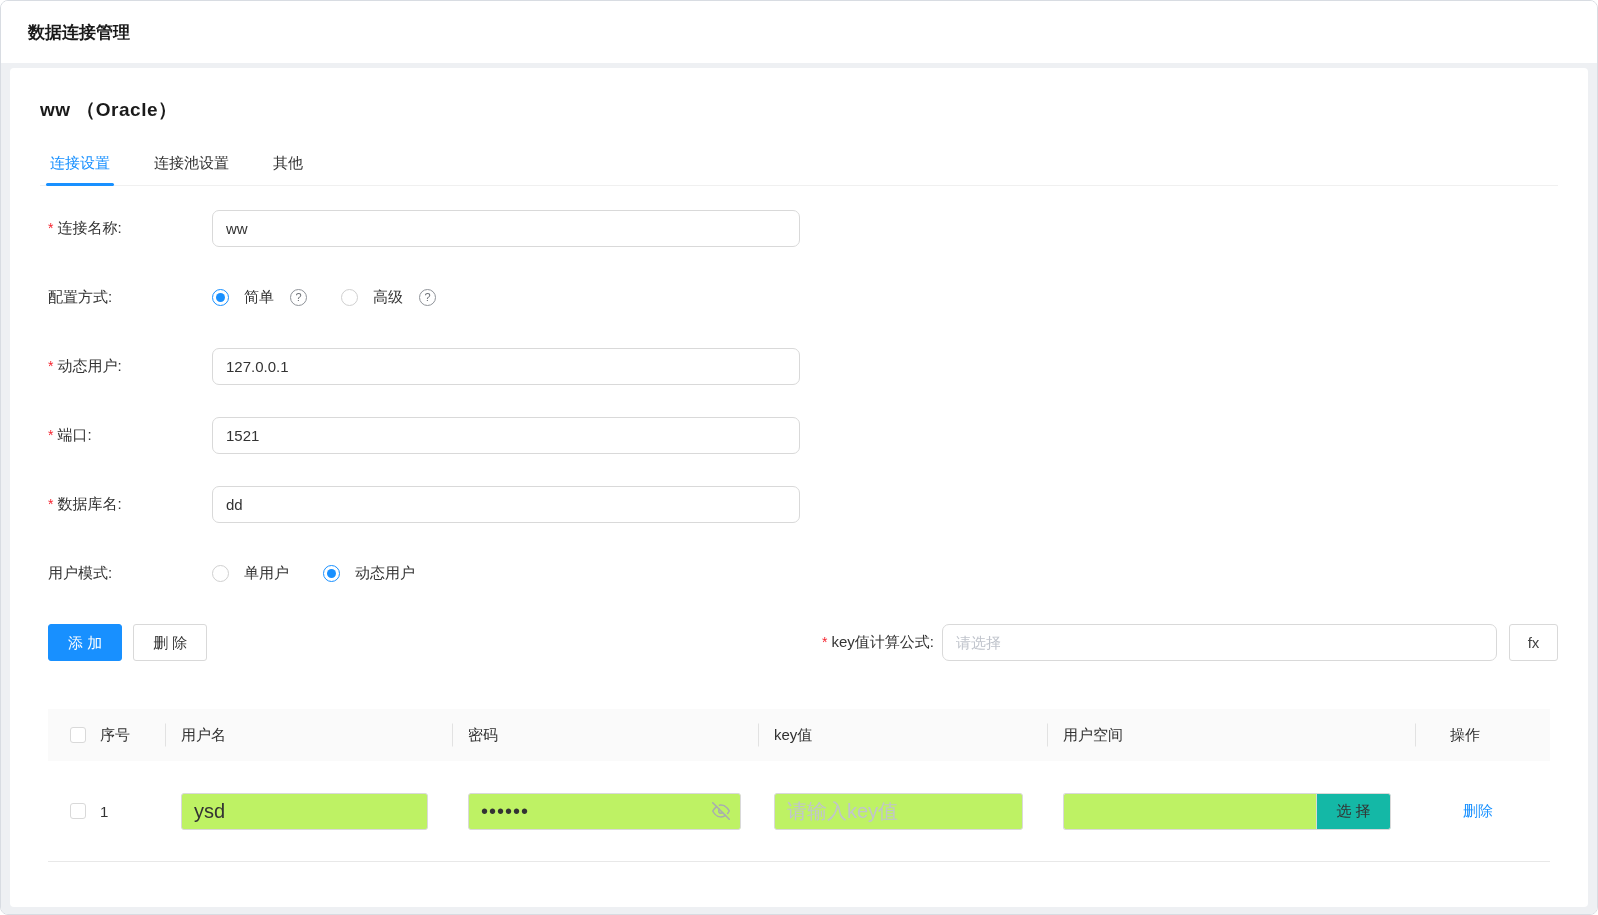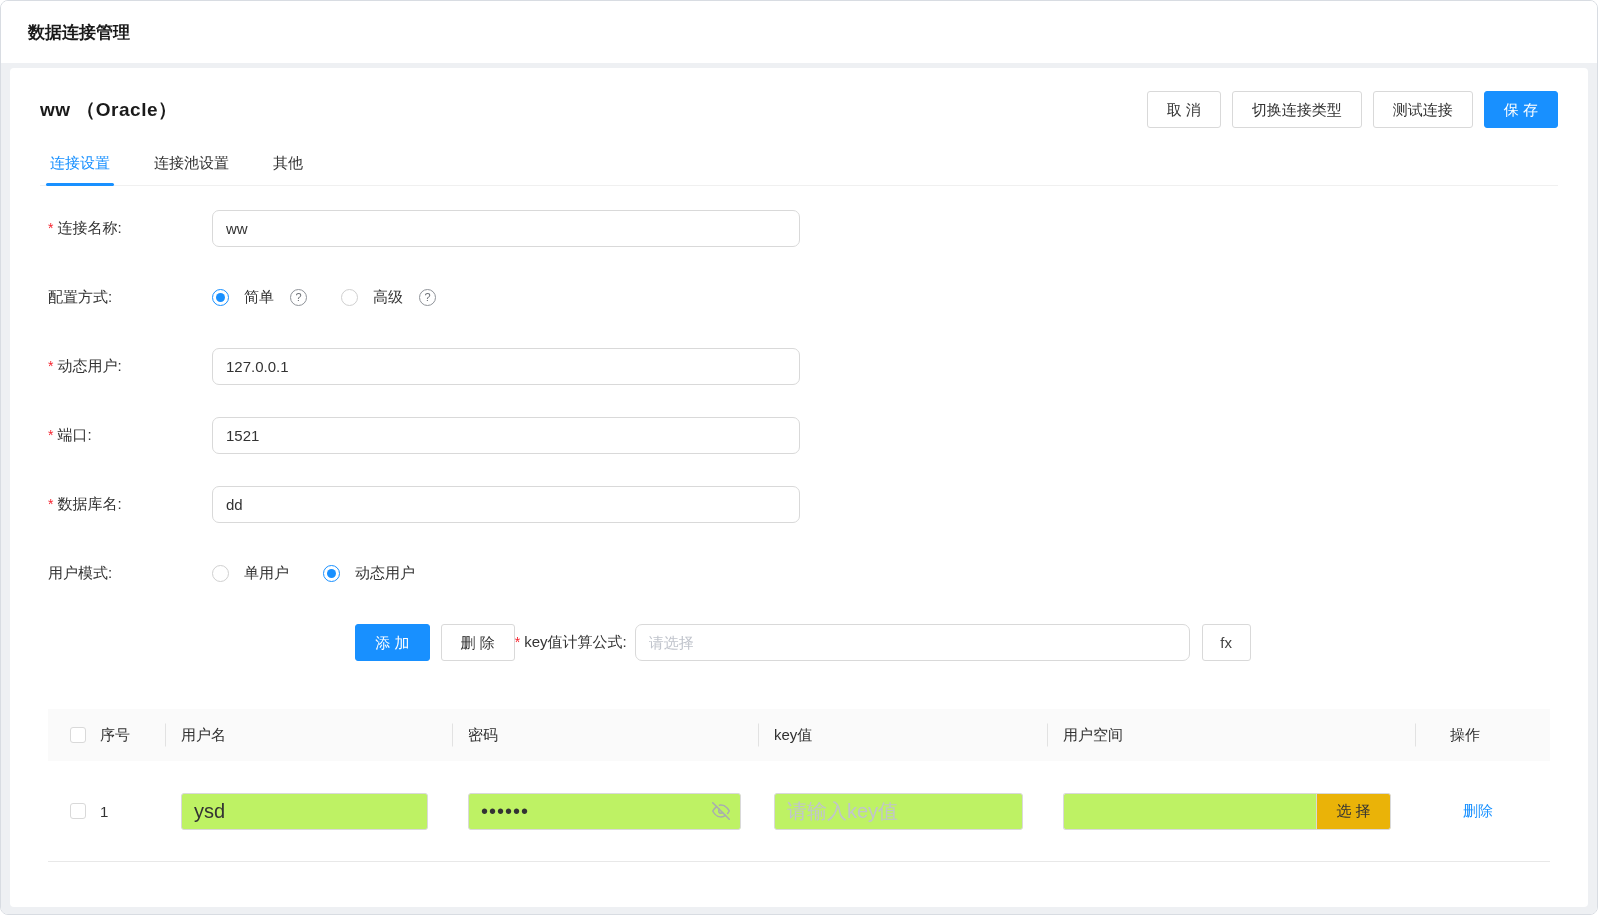--- a/index.html
+++ b/index.html
@@ -63,21 +63,21 @@
     content: ""; position: absolute; left: 3px; top: 3px;
     width: 9px; height: 9px; border-radius: 50%; background: #1890ff;
   }
   .radio-label { font-size: 15px; color: #333; }
   .help-icon {
     width: 17px; height: 17px; border-radius: 50%; border: 1px solid #8f9399;
     color: #6b6f75; font-size: 11px; display: inline-flex; align-items: center;
     justify-content: center; margin-left: 1px; flex: none; line-height: 1;
   }
   
-  .toolbar { display: flex; align-items: center; justify-content: center; margin-top: 31px; height: 37px; }
+  .toolbar { display: flex; align-items: center; justify-content: space-between; margin-top: 31px; height: 37px; }
   .toolbar-left { display: flex; gap: 11px; padding-left: 8px; }
   .toolbar-right { display: flex; align-items: center; }
   .toolbar-right .form-label-inline { font-size: 15px; color: #333; margin-right: 8px; white-space: nowrap; }
   .key-input { width: 555px; }
   .fx-btn { width: 49px; padding: 0; margin-left: 12px; text-align: center; color: #444; }
   
   .table { margin-top: 48px; margin-left: 8px; margin-right: 8px; }
   .t-head {
     display: flex; align-items: center; height: 52px; background: #fafafa;
     font-size: 15px; color: #303030; font-weight: 500;
@@ -114,44 +114,38 @@
   .eye-icon {
     position: absolute; right: 11px; top: 50%; transform: translateY(-50%);
     width: 18px; height: 18px; color: #a8abb2; cursor: pointer; display: flex;
   }
   .td-key-input { width: 249px; }
   .input-group { display: flex; width: 328px; }
   .input-group .cell-input {
     width: 253px; border-radius: 3px 0 0 3px; border-right: none;
   }
   .select-btn {
-    width: 75px; height: 37px; background: #eab308; border: 1px solid #d9d9d9;
+    width: 75px; height: 37px; background: #14b8a6; border: 1px solid #d9d9d9;
     border-radius: 0 3px 3px 0; font-size: 15px; color: #333; cursor: pointer;
     font-family: inherit; white-space: nowrap;
   }
   .link { color: #1890ff; font-size: 15px; text-decoration: none; cursor: pointer; margin-left: 13px; }
 </style>
 </head>
 <body>
 
 <div class="window">
   <div class="titlebar">
     <span class="win-title">数据连接管理</span>
   </div>
   <div class="content-bg">
     <div class="panel">
 
       <div class="panel-header">
         <div class="page-title">ww （Oracle）</div>
-        <div class="actions">
-          <button class="btn">取 消</button>
-          <button class="btn">切换连接类型</button>
-          <button class="btn">测试连接</button>
-          <button class="btn primary">保 存</button>
-        </div>
       </div>
 
       <div class="tabs">
         <div class="tab active">连接设置</div>
         <div class="tab">连接池设置</div>
         <div class="tab">其他</div>
       </div>
 
       <div class="form">
 

